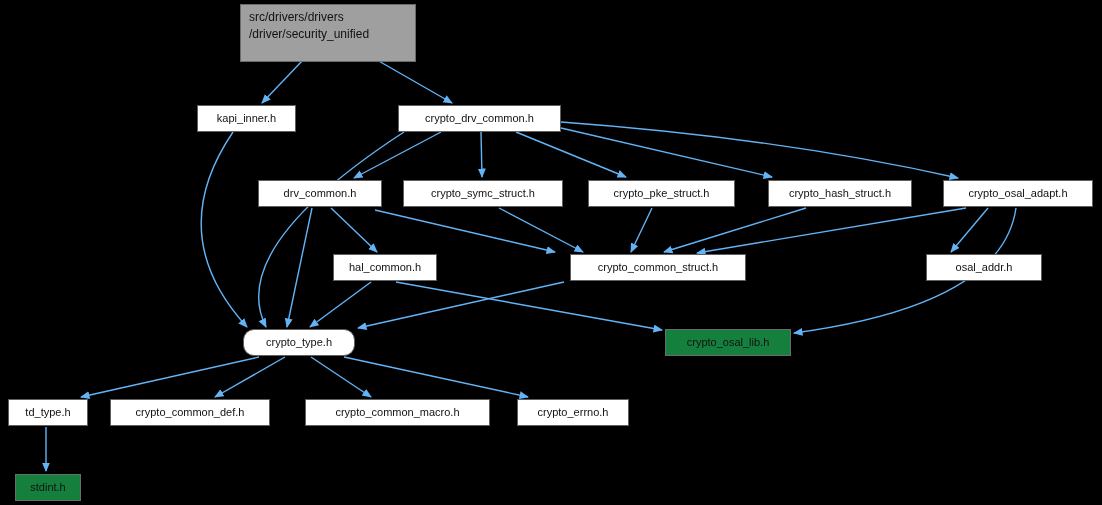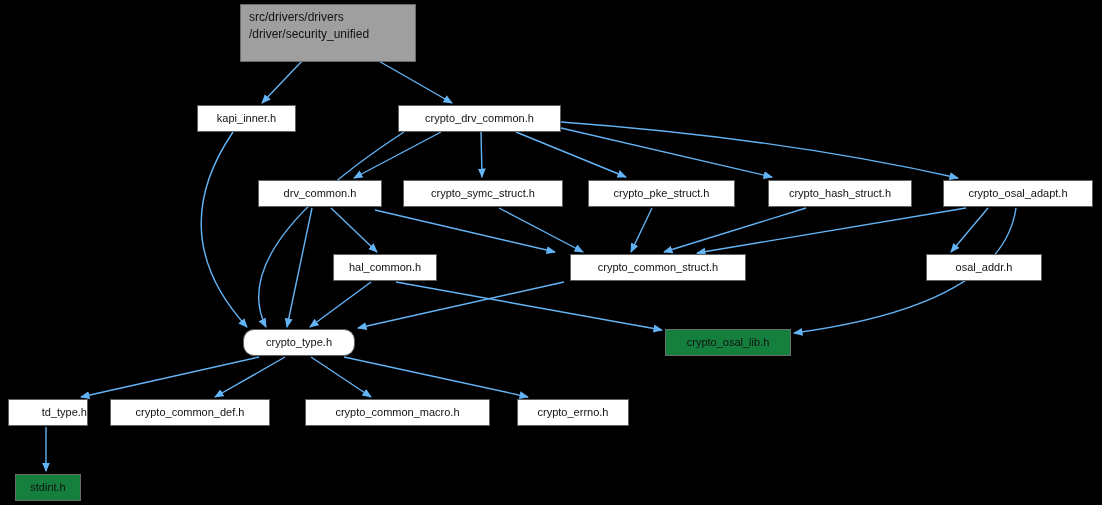--- a/index.html
+++ b/index.html
@@ -27,21 +27,21 @@
   #n-drv-common{left:258px;top:180px;width:124px;}
   #n-crypto-symc-struct{left:403px;top:180px;width:160px;}
   #n-crypto-pke-struct{left:588px;top:180px;width:147px;}
   #n-crypto-hash-struct{left:768px;top:180px;width:144px;}
   #n-crypto-osal-adapt{left:943px;top:180px;width:150px;}
   #n-hal-common{left:333px;top:254px;width:104px;}
   #n-crypto-common-struct{left:528px;top:254px;width:176px;margin-left:42px;}
   #n-osal-addr{left:886px;top:254px;width:116px;margin-left:40px;}
   #n-crypto-type{left:243px;top:329px;width:112px;border-radius:11px;}
   #n-crypto-osal-lib{left:665px;top:329px;width:126px;}
-  #n-td-type{left:8px;top:399px;width:80px;text-align:right;}
+  #n-td-type{left:8px;top:399px;width:80px;}
   #n-crypto-common-def{left:110px;top:399px;width:160px;}
   #n-crypto-common-macro{left:305px;top:399px;width:185px;}
   #n-crypto-errno{left:517px;top:399px;width:112px;}
   #n-stdint{left:8px;top:474px;width:66px;margin-left:7px;}
 </style>
 </head>
 <body>
 
 <div id="canvas">
 

